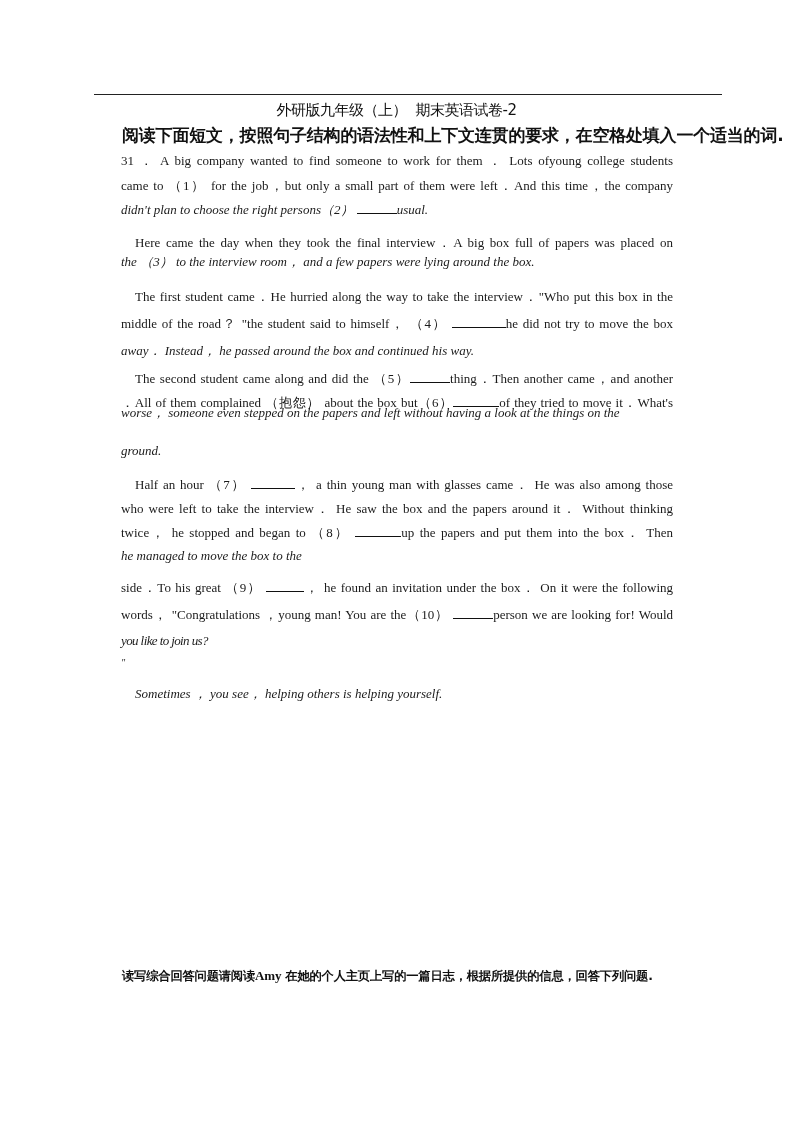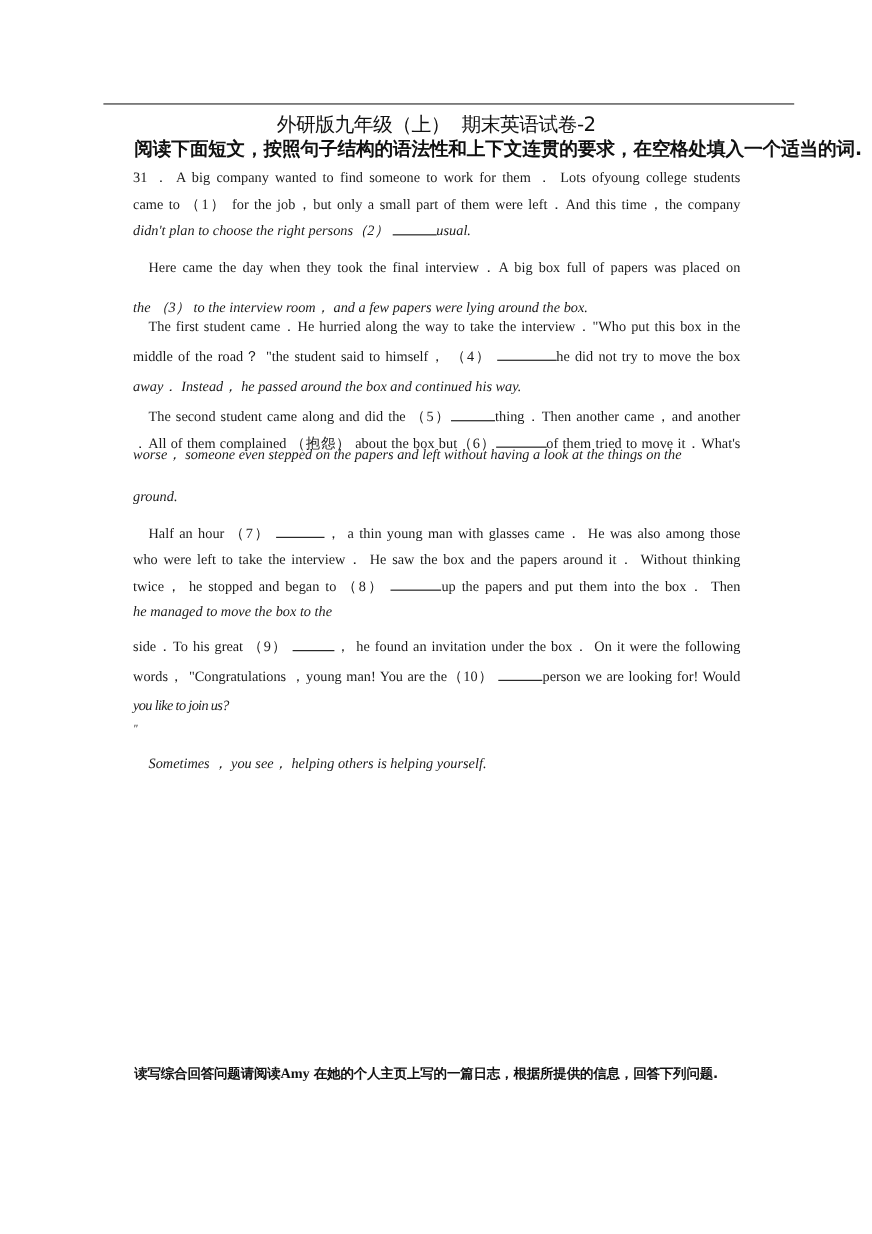--- a/index.html
+++ b/index.html
@@ -23,21 +23,21 @@
       height: 0;
       border-top: 1px solid #222;
     }
     .title {
       position: absolute;
       left: 0;
       width: 793px;
       top: 101px;
       text-align: center;
       font-family: "DejaVu Sans", sans-serif;
-      font-size: 18px;
+      font-size: 15px;
       letter-spacing: -0.5px;
       color: #111;
       white-space: pre;
     }
     .instruction {
       position: absolute;
       left: 122px;
       top: 124px;
       width: 560px;
       font-family: "DejaVu Sans", sans-serif;
@@ -101,34 +101,34 @@
 <div class="instruction">阅读下面短文，按照句子结构的语法性和上下文连贯的要求，在空格处填入一个适当的词.</div>
 
 <div class="line" style="top:152px">31 ． A big company wanted to find someone to work for them ．  Lots ofyoung college students</div>
 <div class="line" style="top:177px">came to （1）  for the job，but only a small part of them were left．And this time，the company</div>
 <div class="line nojust" style="top:201px">
   <span>didn't plan to choose the right persons（2）</span>
   <span class="blank b40"></span><span>usual.</span>
 </div>
 
 <div class="line indent" style="top:234px">Here came the day when they took the final interview．A big box full of papers was placed on</div>
-<div class="line nojust" style="top:271px">the  （3）  to the interview room，  and a few papers were lying around the box.</div>
+<div class="line nojust" style="top:253px">the  （3）  to the interview room，  and a few papers were lying around the box.</div>
 
 <div class="line indent" style="top:288px">The first student came．He hurried along the way to take the interview．"Who put this box in the</div>
 <div class="line" style="top:315px">
   <span>middle of the road？ "the student said to himself，  （4）</span>
   <span class="blank b54"></span><span>he did not try to move the box</span>
 </div>
 <div class="line nojust" style="top:342px">away．  Instead，  he passed around the box and continued his way.</div>
 
 <div class="line indent" style="top:370px">
   <span>The second student came along and did the （5）</span><span class="blank b40"></span><span>thing．Then another came，and another</span>
 </div>
 <div class="line" style="top:394px">
-  <span>．All of them complained （抱怨）  about the box but（6）</span><span class="blank b46"></span><span>of them tried to move it．What's</span>
+  <span>．All of them complained （抱怨）  about the box but（6）</span><span class="blank b46"></span><span>of they tried to move it．What's</span>
 </div>
 <div class="line nojust" style="top:404px">worse，  someone even stepped on the papers and left without having a look at the things on the</div>
 <div class="line nojust" style="top:443px">ground.</div>
 
 <div class="line indent" style="top:476px">
   <span>Half an hour  （7）</span>
   <span class="blank b44"></span><span>，  a thin young man with glasses came．  He was also among those</span>
 </div>
 <div class="line" style="top:500px">who were left to take the interview．  He saw the box and the papers around it．  Without thinking</div>
 <div class="line" style="top:524px">

